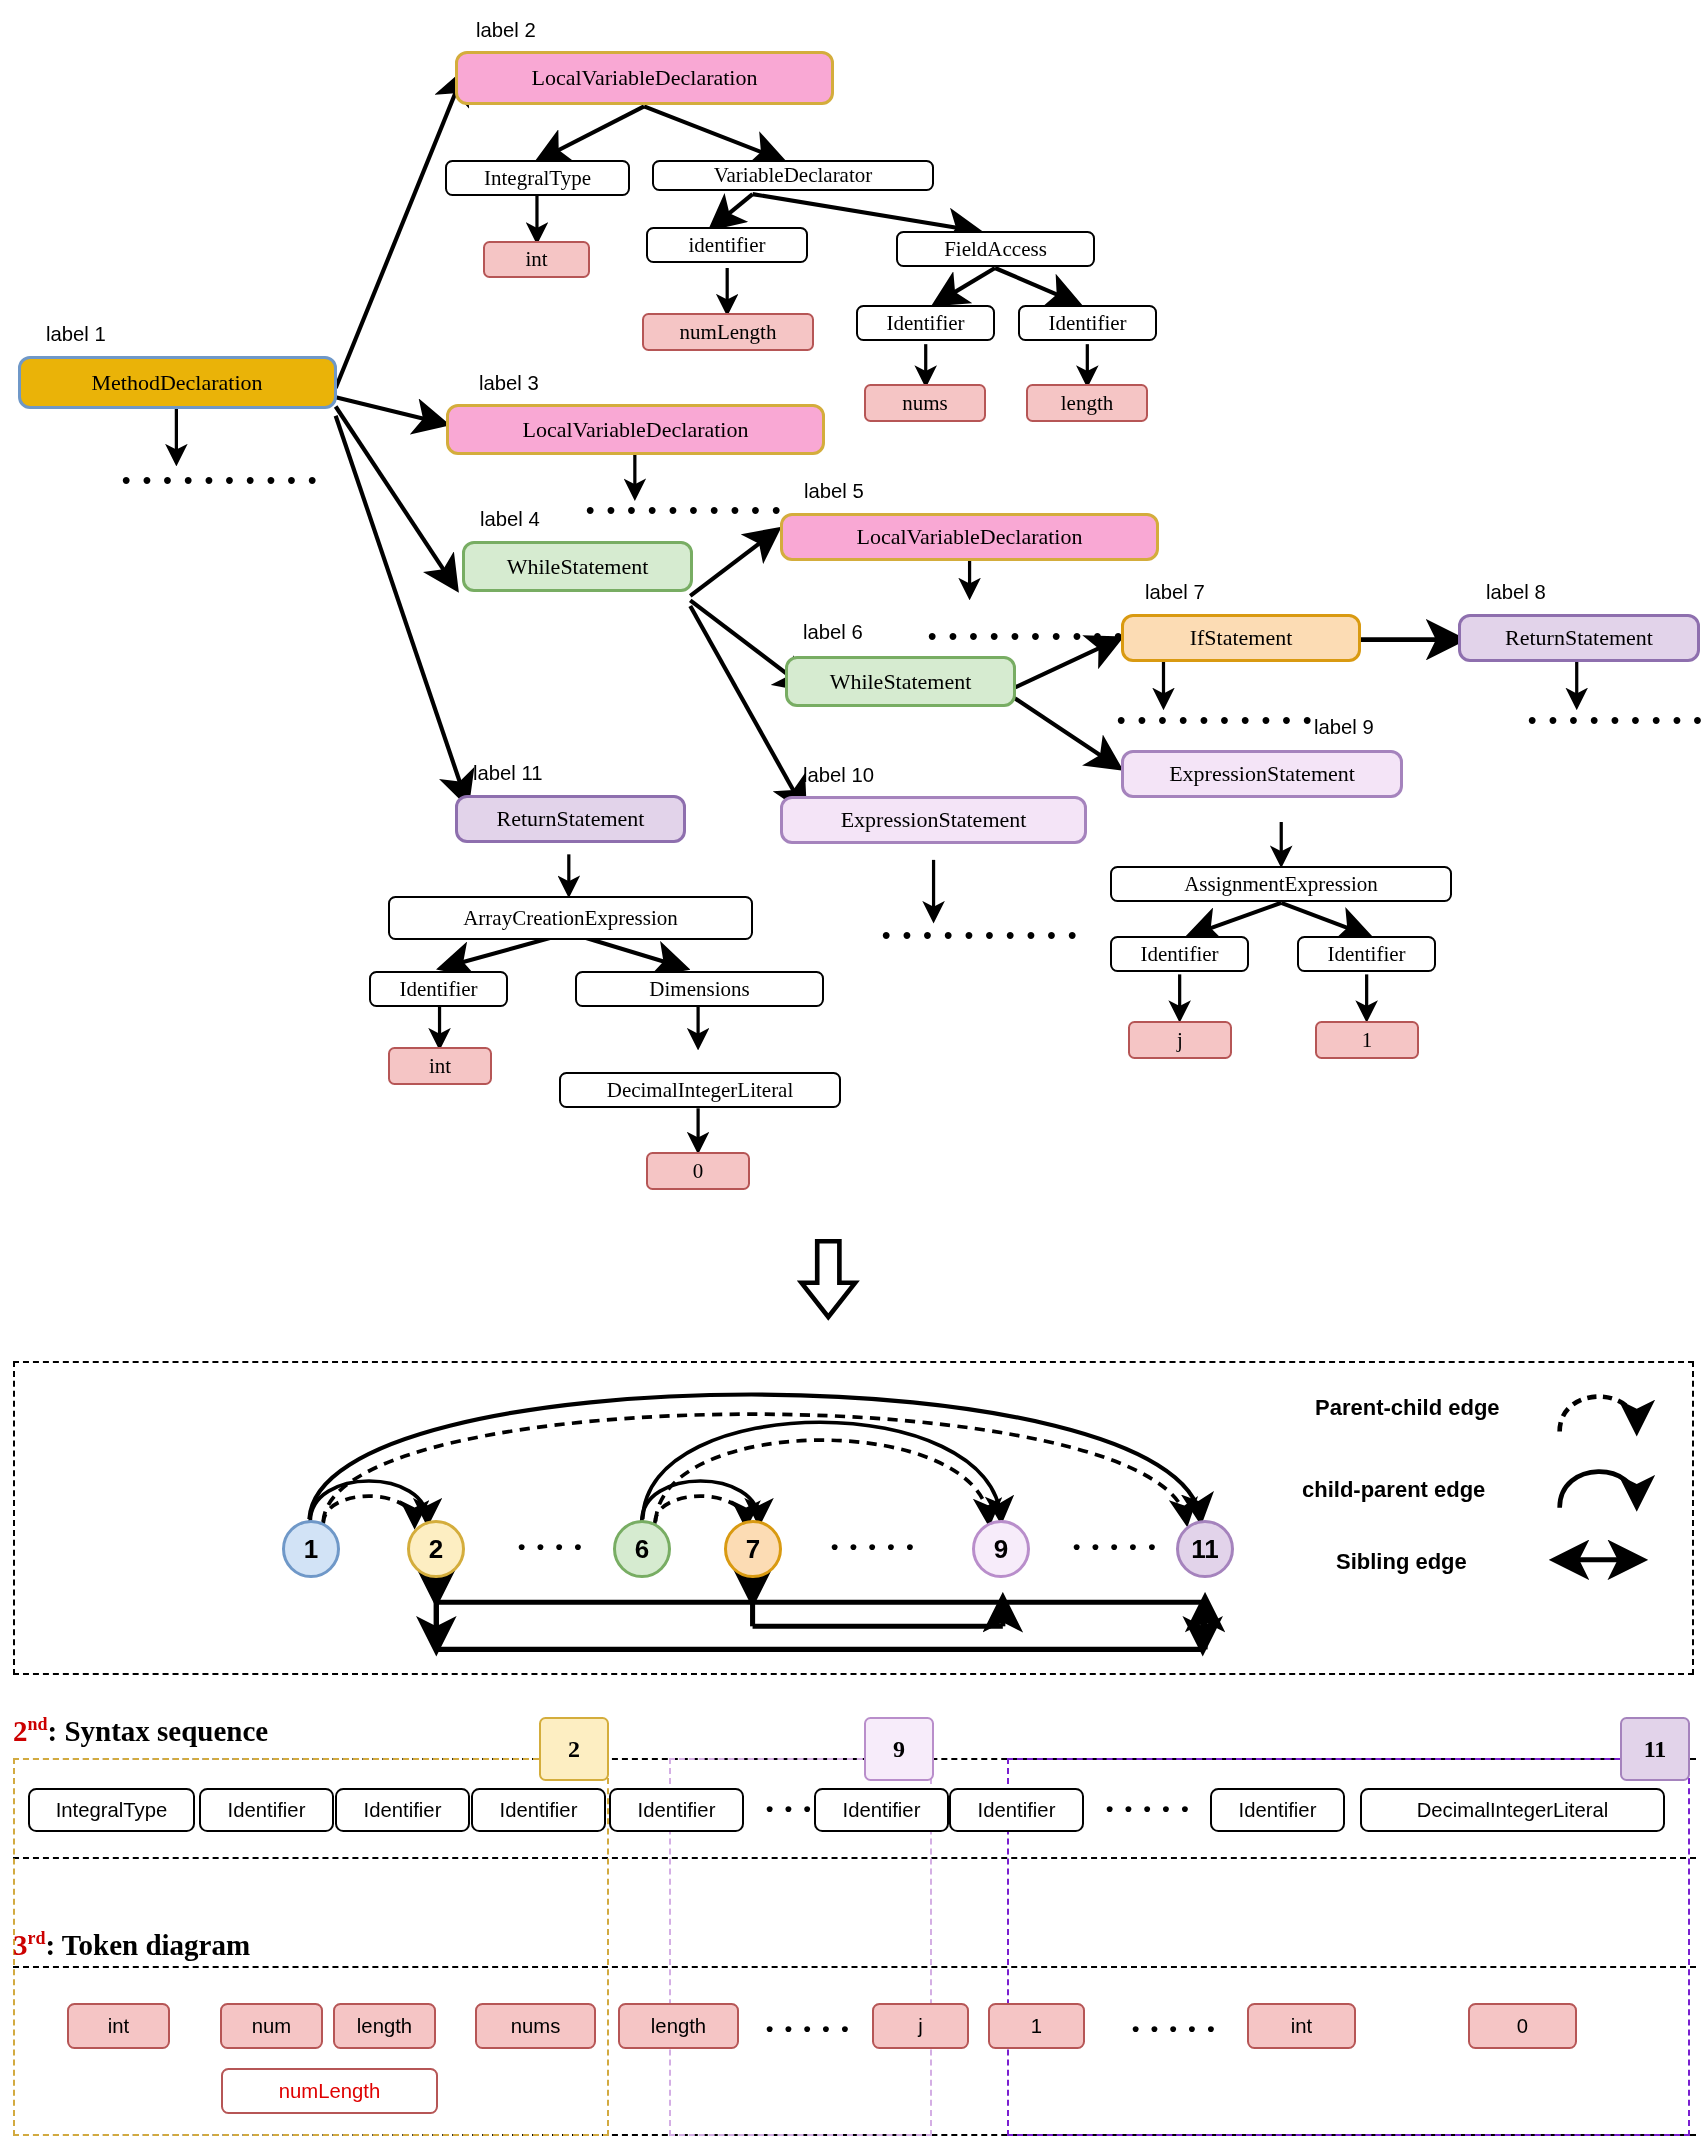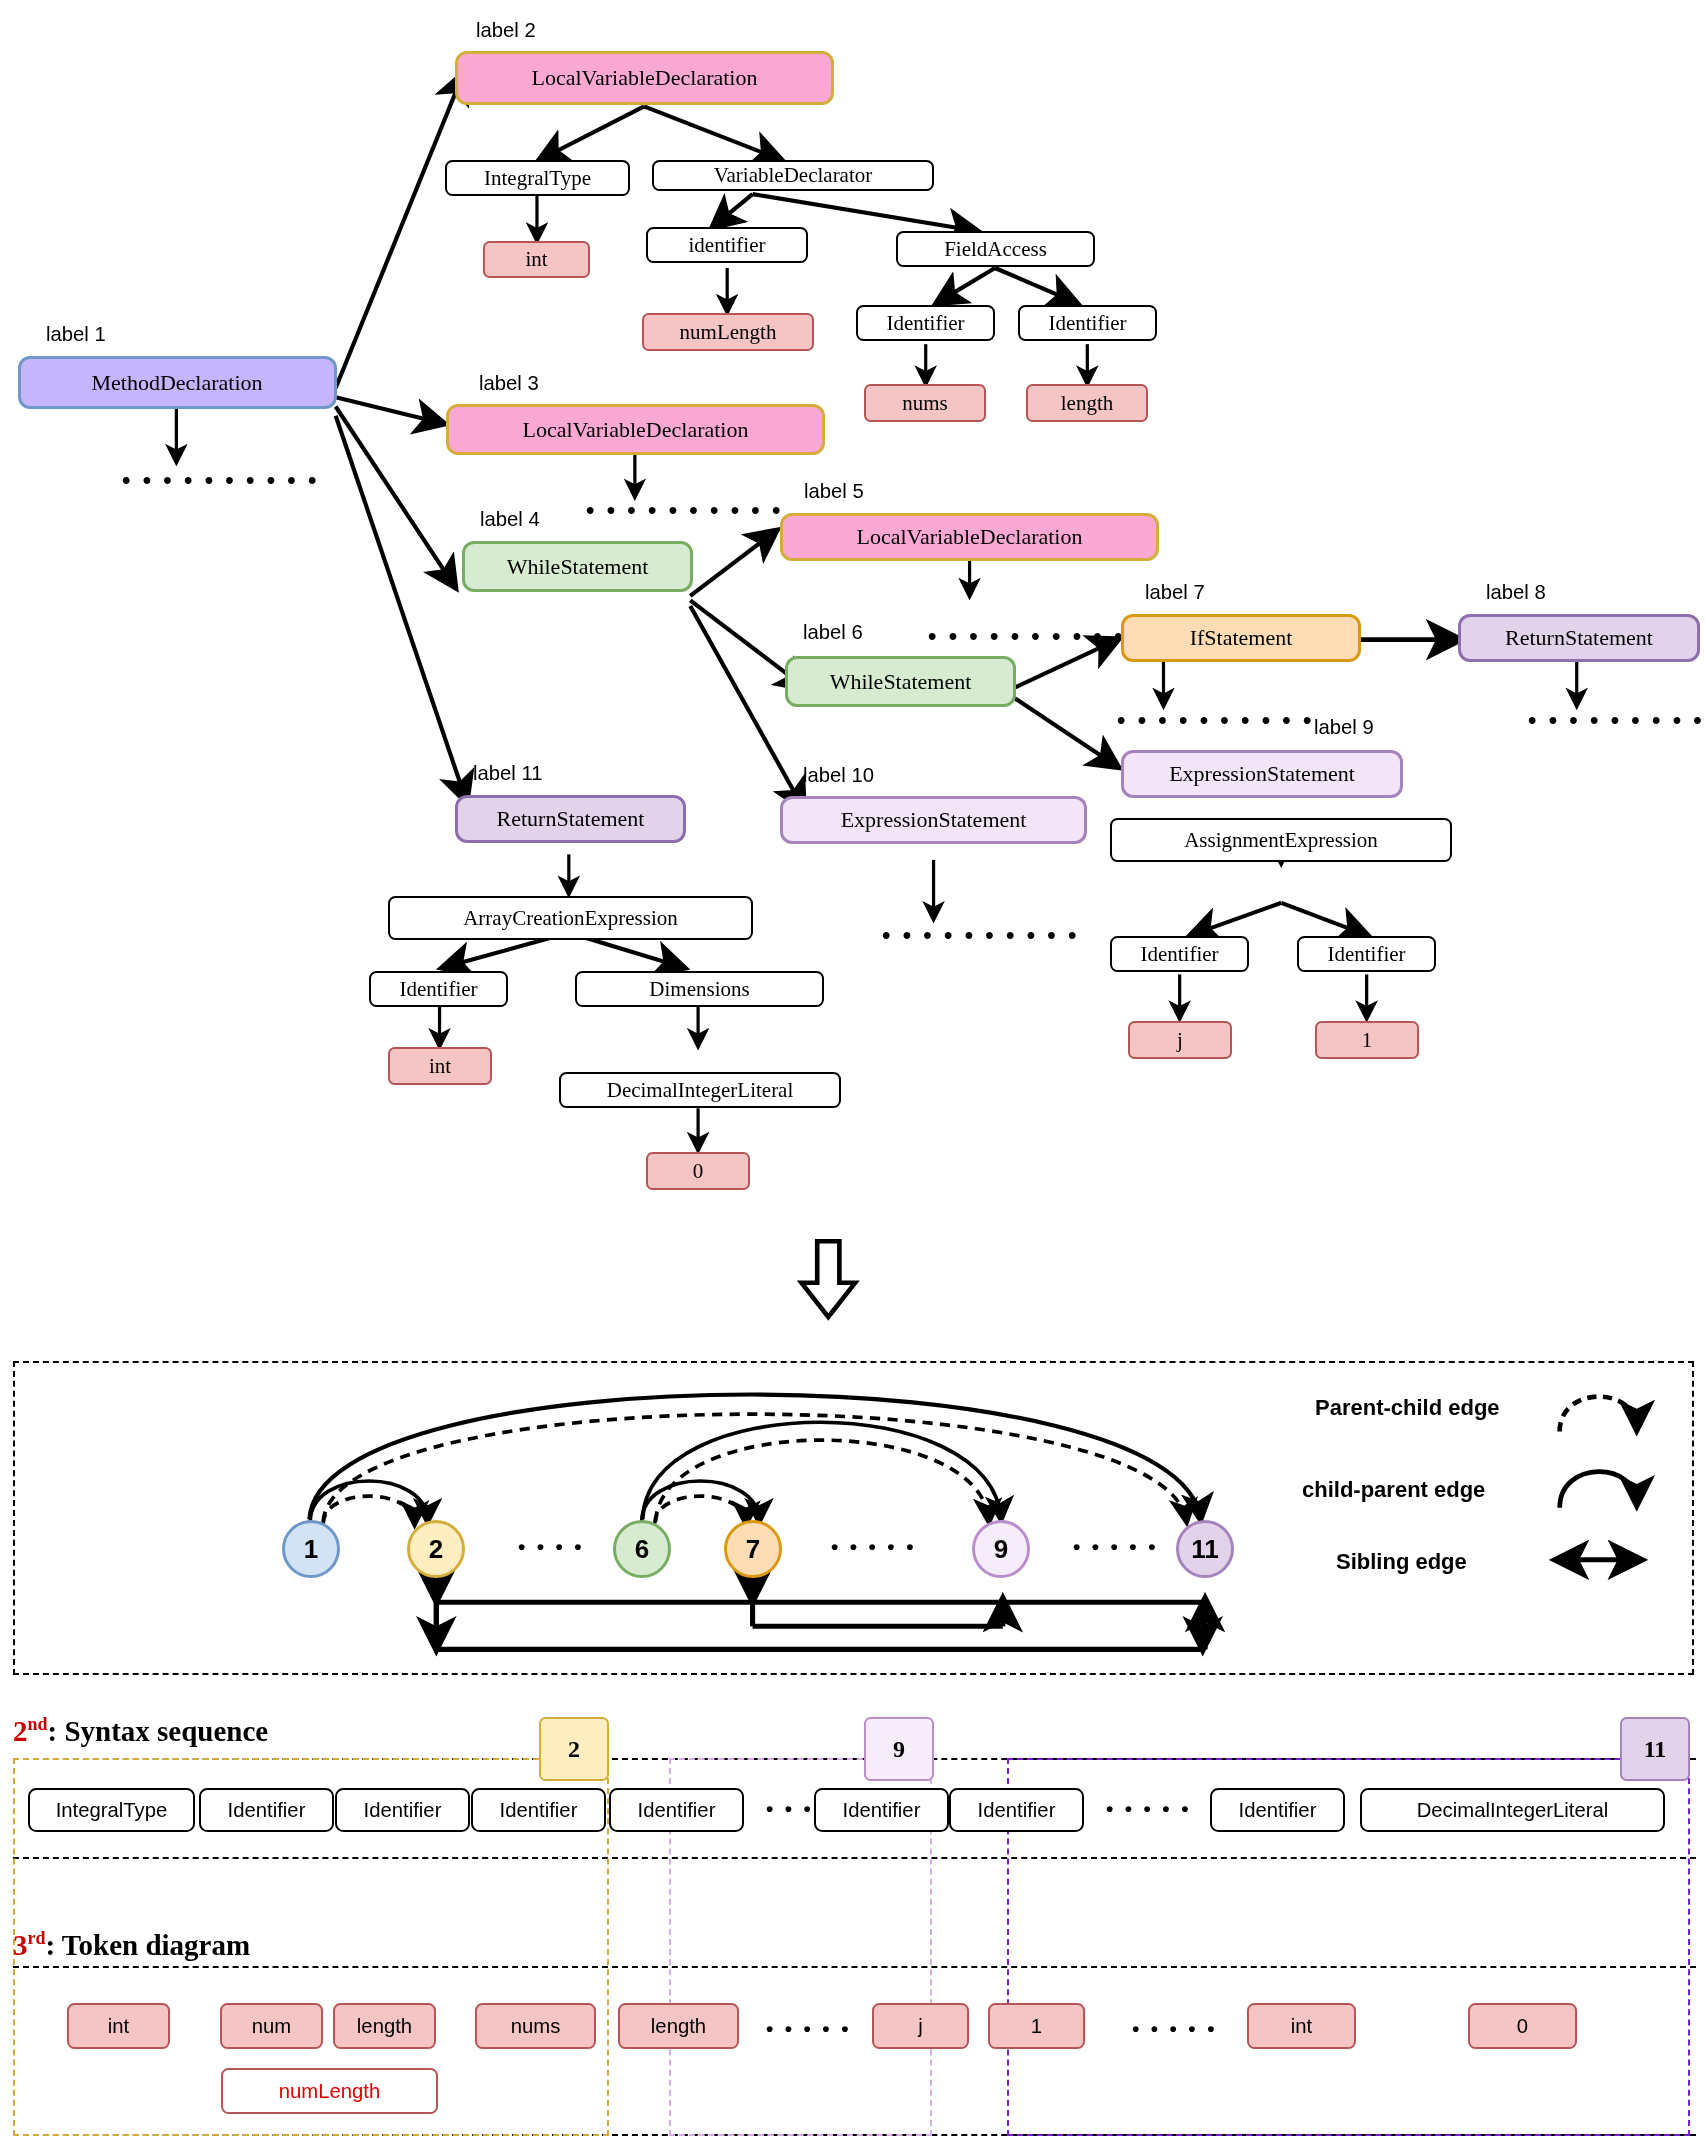--- a/index.html
+++ b/index.html
@@ -9,21 +9,21 @@
   
   .node{
     position:absolute;box-sizing:border-box;
     display:flex;align-items:center;justify-content:center;
     text-align:center;line-height:1.05;
     font-family:"Liberation Serif",serif;
     color:#000;white-space:nowrap;
   }
   .n-plain{ background:#fff;border:2.3px solid #000;border-radius:7.4px;font-size:21px; }
   .n-round{ border-radius:12px;border-width:3.2px;border-style:solid;font-size:22px; }
-  .n-blue   { background:#c4b5fd; border-color:#6f98c8; }
+  .n-blue   { background:#eab308; border-color:#6f98c8; }
   .n-yellow { background:#f9a8d4; border-color:#d4ad3c; }
   .n-green  { background:#d6ebd0; border-color:#78ad63; }
   .n-orange { background:#fcdcb4; border-color:#d99a11; }
   .n-purple { background:#f4e4f7; border-color:#a583bd; }
   .n-purple2{ background:#e2d3ea; border-color:#8e6fae; }
   .n-token  { background:#f5c5c5;border:2.3px solid #b65656;border-radius:6.5px;font-size:21px; }
 
   .lbl{
     position:absolute;font-family:"Liberation Sans",sans-serif;
     font-size:20.3px;color:#000;white-space:nowrap;
@@ -250,21 +250,21 @@
   <div class="node n-round n-orange" style="left:1121px;top:614px;width:240px;height:48px;">IfStatement</div>
   <div class="dots" style="left:1117px;top:706px;">• • • • • • • • • •</div>
 
   <div class="lbl" style="left:1486px;top:581px;">label 8</div>
   <div class="node n-round n-purple2" style="left:1458px;top:614px;width:242px;height:48px;">ReturnStatement</div>
   <div class="dots" style="left:1528px;top:706px;">• • • • • • • • • •</div>
 
   <div class="lbl" style="left:1314px;top:716px;">label 9</div>
   <div class="node n-round n-purple" style="left:1121px;top:750px;width:282px;height:48px;">ExpressionStatement</div>
 
-  <div class="node n-plain" style="left:1110px;top:818px;width:342px;height:44px;">AssignmentExpression</div>
+  <div class="node n-plain" style="left:1110px;top:866px;width:342px;height:36px;">AssignmentExpression</div>
   <div class="node n-plain" style="left:1110px;top:936px;width:139px;height:36px;">Identifier</div>
   <div class="node n-plain" style="left:1297px;top:936px;width:139px;height:36px;">Identifier</div>
   <div class="node n-token" style="left:1128px;top:1021px;width:104px;height:38px;">j</div>
   <div class="node n-token" style="left:1315px;top:1021px;width:104px;height:38px;">1</div>
 
   <div class="lbl" style="left:803px;top:764px;">label 10</div>
   <div class="node n-round n-purple" style="left:780px;top:796px;width:307px;height:48px;">ExpressionStatement</div>
   <div class="dots" style="left:882px;top:921px;">• • • • • • • • • •</div>
 
   <div class="lbl" style="left:473px;top:762px;">label 11</div>

